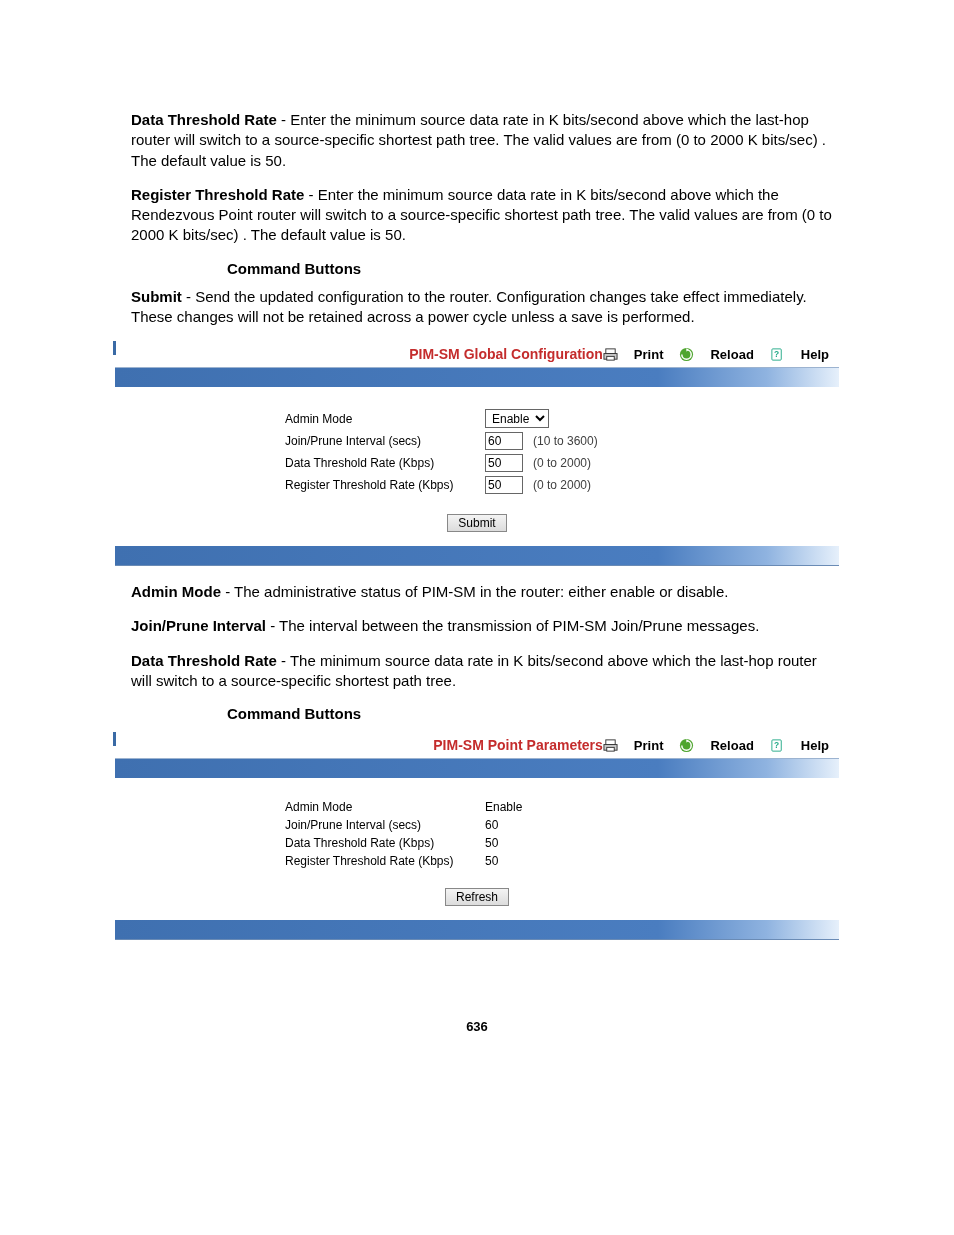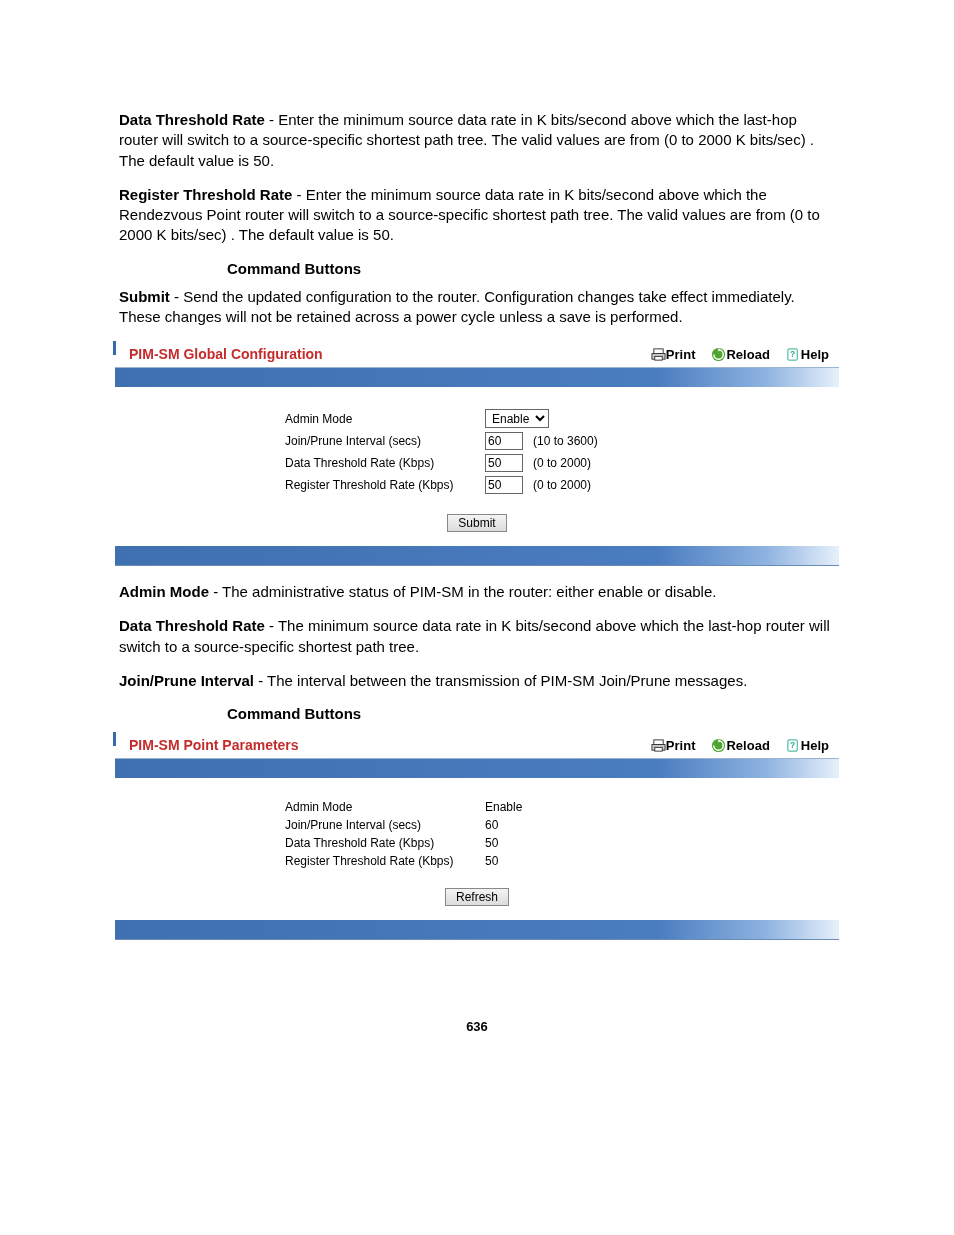--- a/index.html
+++ b/index.html
@@ -8,21 +8,21 @@
     font-family: Arial, Helvetica, sans-serif;
     background: #fff;
     color: #000;
     font-size: 15px;
   }
   .page {
     width: 954px;
     box-sizing: border-box;
     padding: 110px 115px 60px 115px;
   }
-  p { margin: 0 0 14px 4px; line-height: 1.35; }
+  p { margin: 0 0 14px 16px; line-height: 1.35; }
   .b { font-weight: bold; }
   .sub-h {
     font-weight: bold;
     margin: 0 0 10px 112px;
   }
   .section-h {
     font-weight: bold;
     font-style: italic;
     font-size: 18.5px;
     margin: 60px 0 14px 0;
@@ -32,21 +32,21 @@
     border-left: none;
     border-right: none;
     border-top: none;
     margin: 4px 0 16px 0;
     background: #fff;
     font-size: 13px;
   }
   .panel-header {
     display: flex;
     align-items: center;
-    justify-content: space-between;
+    justify-content: flex-end;
     padding: 5px 10px 5px 14px;
     font-family: Verdana, Arial, sans-serif;
     position: relative;
     border-bottom: 1px solid #9cb3d0;
   }
   .panel-title {
     color: #c42c2c;
     font-weight: bold;
     font-size: 14px;
   }
@@ -60,21 +60,21 @@
     display: flex;
     gap: 16px;
     align-items: center;
     font-weight: bold;
     font-size: 13px;
     color: #000;
   }
   .panel-actions .act {
     display: flex;
     align-items: center;
-    gap: 0;
+    gap: 16px;
     cursor: pointer;
   }
   .icon-print, .icon-reload, .icon-help {
     width: 15px; height: 15px; display: inline-block;
   }
   .blue-bar {
     height: 19px;
     background: linear-gradient(to right, #3f70b0 0%, #4a7dc0 75%, #8fb3e0 90%, #e6f0fb 100%);
   }
   .panel-body {
@@ -104,21 +104,21 @@
     background: #fff;
     height: 18px;
     box-sizing: border-box;
     padding: 0 2px;
   }
   .form-row input[type=text] { width: 38px; }
   .form-row select { height: 19px; }
   .form-row .val {
     width: 60px;
   }
-  .hint { color: #000000; }
+  .hint { color: #404040; }
   .btn-row {
     text-align: center;
     margin-top: 20px;
   }
   .btn {
     font-family: Verdana, Arial, sans-serif;
     font-size: 12px;
     background: linear-gradient(#f4f4f4, #dcdcdc);
     border: 1px solid #888;
     padding: 1px 10px;
@@ -207,22 +207,22 @@
         </div>
       </div>
       <div class="btn-row">
         <button class="btn">Submit</button>
       </div>
     </div>
     <div class="blue-bar"></div>
   </div>
 
   <p><span class="b">Admin Mode</span><span> - The administrative status of PIM-SM in the router: either enable or disable.</span></p>
+  <p><span class="b">Join/Prune Interval</span><span> - The interval between the transmission of PIM-SM Join/Prune messages.</span></p>
   <p><span class="b">Data Threshold Rate</span><span> - The minimum source data rate in K bits/second above which the last-hop router will switch to a source-specific shortest path tree.</span></p>
-  <p><span class="b">Join/Prune Interval</span><span> - The interval between the transmission of PIM-SM Join/Prune messages.</span></p>
   <div class="sub-h">Command Buttons</div>
 
   <div class="panel">
     <div class="panel-header">
       <span class="panel-left-notch"></span>
       <span class="panel-title">PIM-SM Point Parameters</span>
       <div class="panel-actions">
         <span class="act">
           <span class="icon-print">
             <svg viewBox="0 0 16 16" width="15" height="15">

